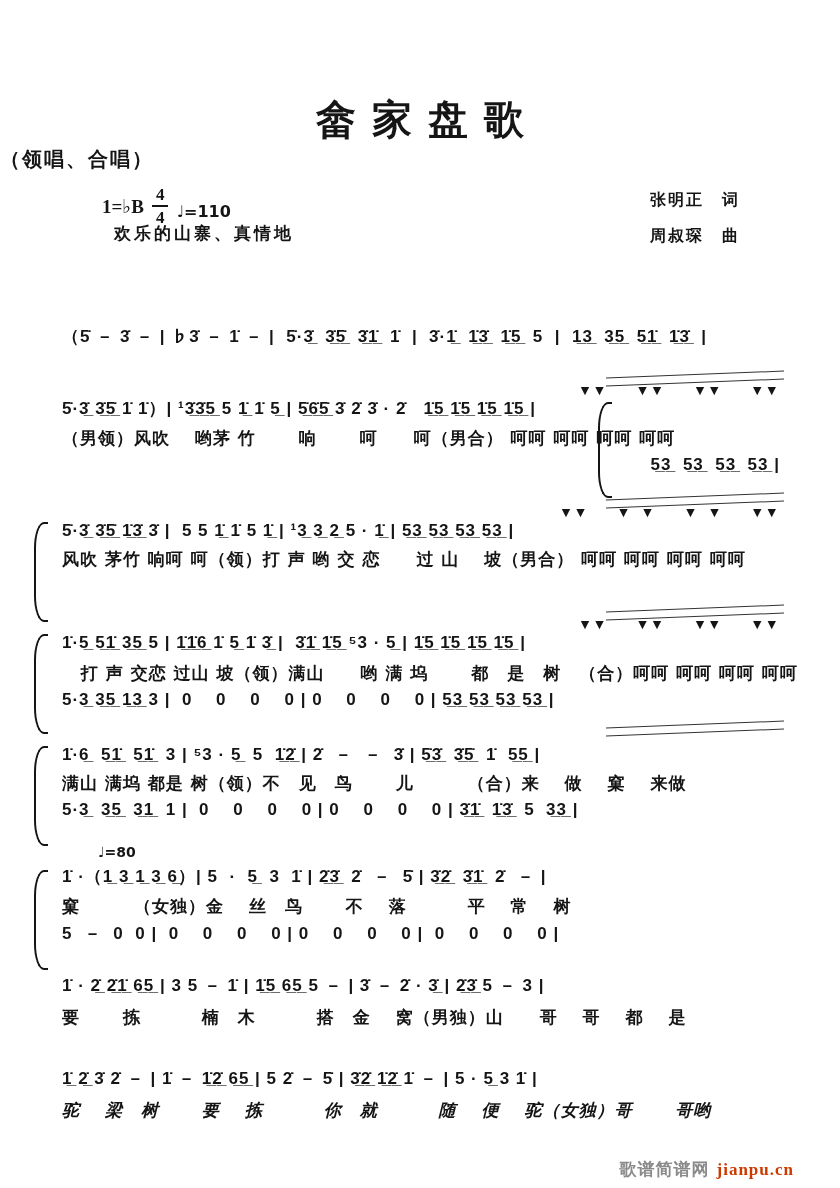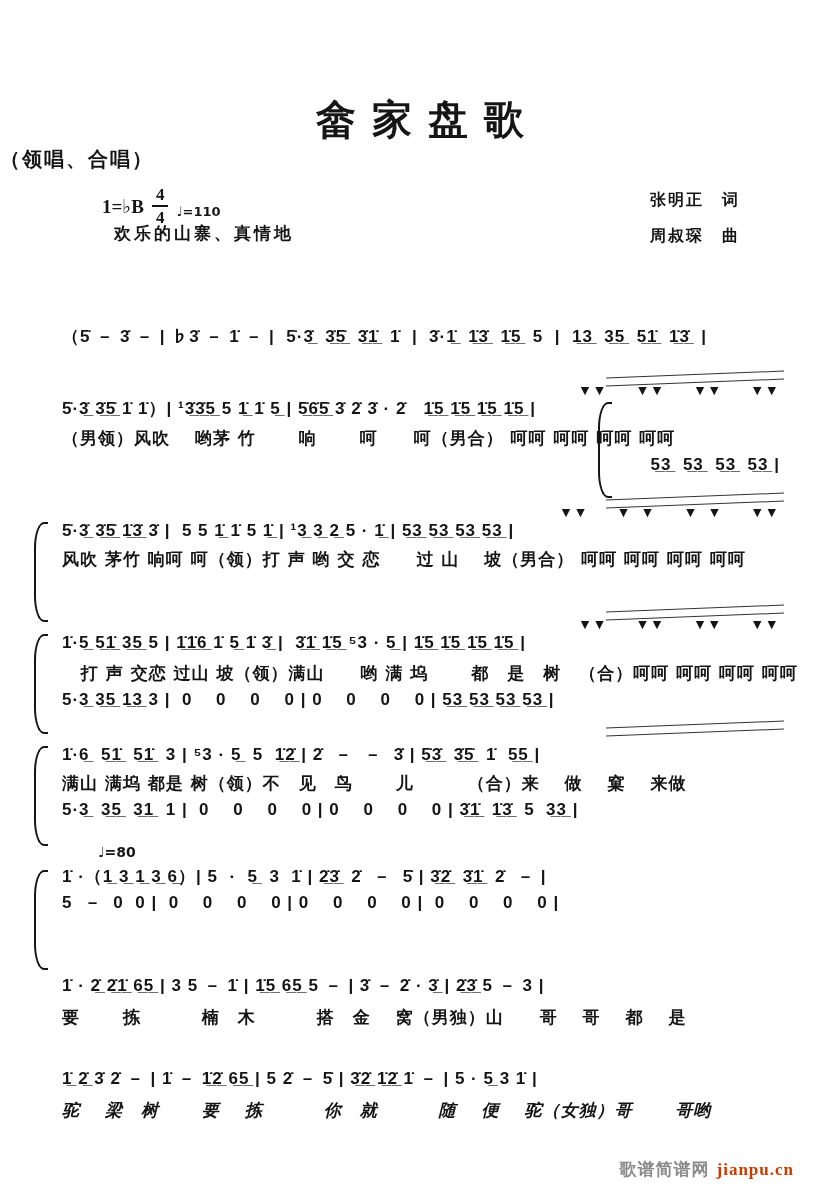--- a/index.html
+++ b/index.html
@@ -8,21 +8,21 @@
   .title{position:absolute;top:92px;left:0;width:100%;text-align:center;
          font-size:40px;font-weight:bold;letter-spacing:16px;text-indent:16px;}
   .subtitle{position:absolute;top:146px;left:0;width:100%;text-align:left;
             font-size:20px;font-weight:bold;letter-spacing:2px;}
   .meta-left{position:absolute;left:102px;top:186px;display:flex;align-items:center;gap:8px;}
   .key{font-family:"Liberation Serif","DejaVu Serif",serif;font-size:19px;font-weight:bold;}
   .timesig{display:inline-flex;flex-direction:column;align-items:center;line-height:1;
            font-family:"Liberation Serif","DejaVu Serif",serif;font-size:17px;font-weight:bold;}
   .timesig .ts-top{border-bottom:2px solid #151515;padding:0 4px 2px;}
   .timesig .ts-bot{padding-top:2px;}
-  .tempo{font-size:13px;font-weight:bold;font-family:"DejaVu Sans",sans-serif;margin-top:10px;}
+  .tempo{font-size:16px;font-weight:bold;font-family:"DejaVu Sans",sans-serif;margin-top:10px;}
   .expression{position:absolute;left:114px;top:222px;font-size:17px;font-weight:bold;letter-spacing:3px;}
   .credit-words{position:absolute;left:650px;top:190px;font-size:16px;font-weight:bold;letter-spacing:2px;}
   .credit-music{position:absolute;left:650px;top:226px;font-size:16px;font-weight:bold;letter-spacing:2px;}
 
   .system{position:absolute;left:62px;width:736px;}
   .notes{position:relative;font-family:Liberation Sans, sans-serif;
          font-weight:bold;font-size:17px;line-height:1.25;white-space:pre;letter-spacing:1px;}
   .lyrics{position:relative;font-size:17px;font-weight:bold;white-space:pre;letter-spacing:1px;}
   .accents{position:absolute;right:16px;font-size:11px;letter-spacing:6px;white-space:pre;color:#151515;}
   .cresc{position:absolute;right:14px;width:178px;height:7px;
@@ -92,20 +92,21 @@
     <div class="brace" style="left:-28px;top:18px;height:96px;"></div>
     <div class="notes" style="margin-top:16px;">1̇·6̲  5̲1̲̇  5̲1̲̇  3 | ⁵3 · 5̲  5  1̲̇2̲̇ | 2̇  －  －  3̇ | 5̲̇3̲̇  3̲̇5̲̇  1̇  5̲5̲ |</div>
     <div class="lyrics" style="margin-top:7px;">满山 满坞 都是 树（领）不　见　鸟　　 儿　　　（合）来　 做　 窠　 来做</div>
     <div class="notes" style="margin-top:4px;">5·3̲  3̲5̲  3̲1̲  1 |  0　 0　 0　 0 | 0　 0　 0　 0 | 3̲̇1̲̇  1̲̇3̲̇  5  3̲3̲ |</div>
   </div>
 
   <div class="system" style="top:866px;">
     <div class="pretempo">♩=80</div>
     <div class="brace" style="left:-28px;top:4px;height:96px;"></div>
     <div class="notes">1̇ ·（1̲ 3̲ 1̲ 3̲ 6̲）| 5  ·  5̲  3  1̇ | 2̲̇3̲̇  2̇  －  5̇ | 3̲̇2̲̇  3̲̇1̲̇  2̇  － |</div>
+    <div class="lyrics" style="margin-top:8px;">窠　　　（女独）金　 丝　鸟　　 不　 落　　　 平　 常　 树</div>
     <div class="notes" style="margin-top:5px;">5  －  0  0 |  0　 0　 0　 0 | 0　 0　 0　 0 |  0　 0　 0　 0 |</div>
   </div>
 
   <div class="system" style="top: 975px;">
     <div class="notes">1̇ · 2̲̇ 2̲̇1̲̇ 6̲5̲ | 3 5 － 1̇ | 1̲̇5̲ 6̲5̲ 5 － | 3̇ － 2̇ · 3̲̇ | 2̲̇3̲̇ 5 － 3 |</div>
     <div class="lyrics" style="margin-top:10px;">要　　 拣　　　 楠　木　　　 搭　金　 窝（男独）山　　哥　 哥　 都　 是</div>
   </div>
 
   <div class="system" style="top:975px;"></div>
 

